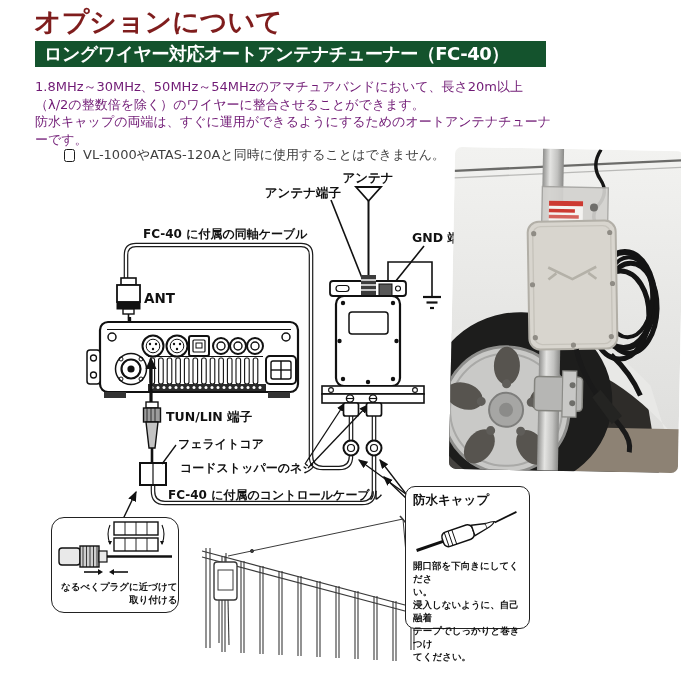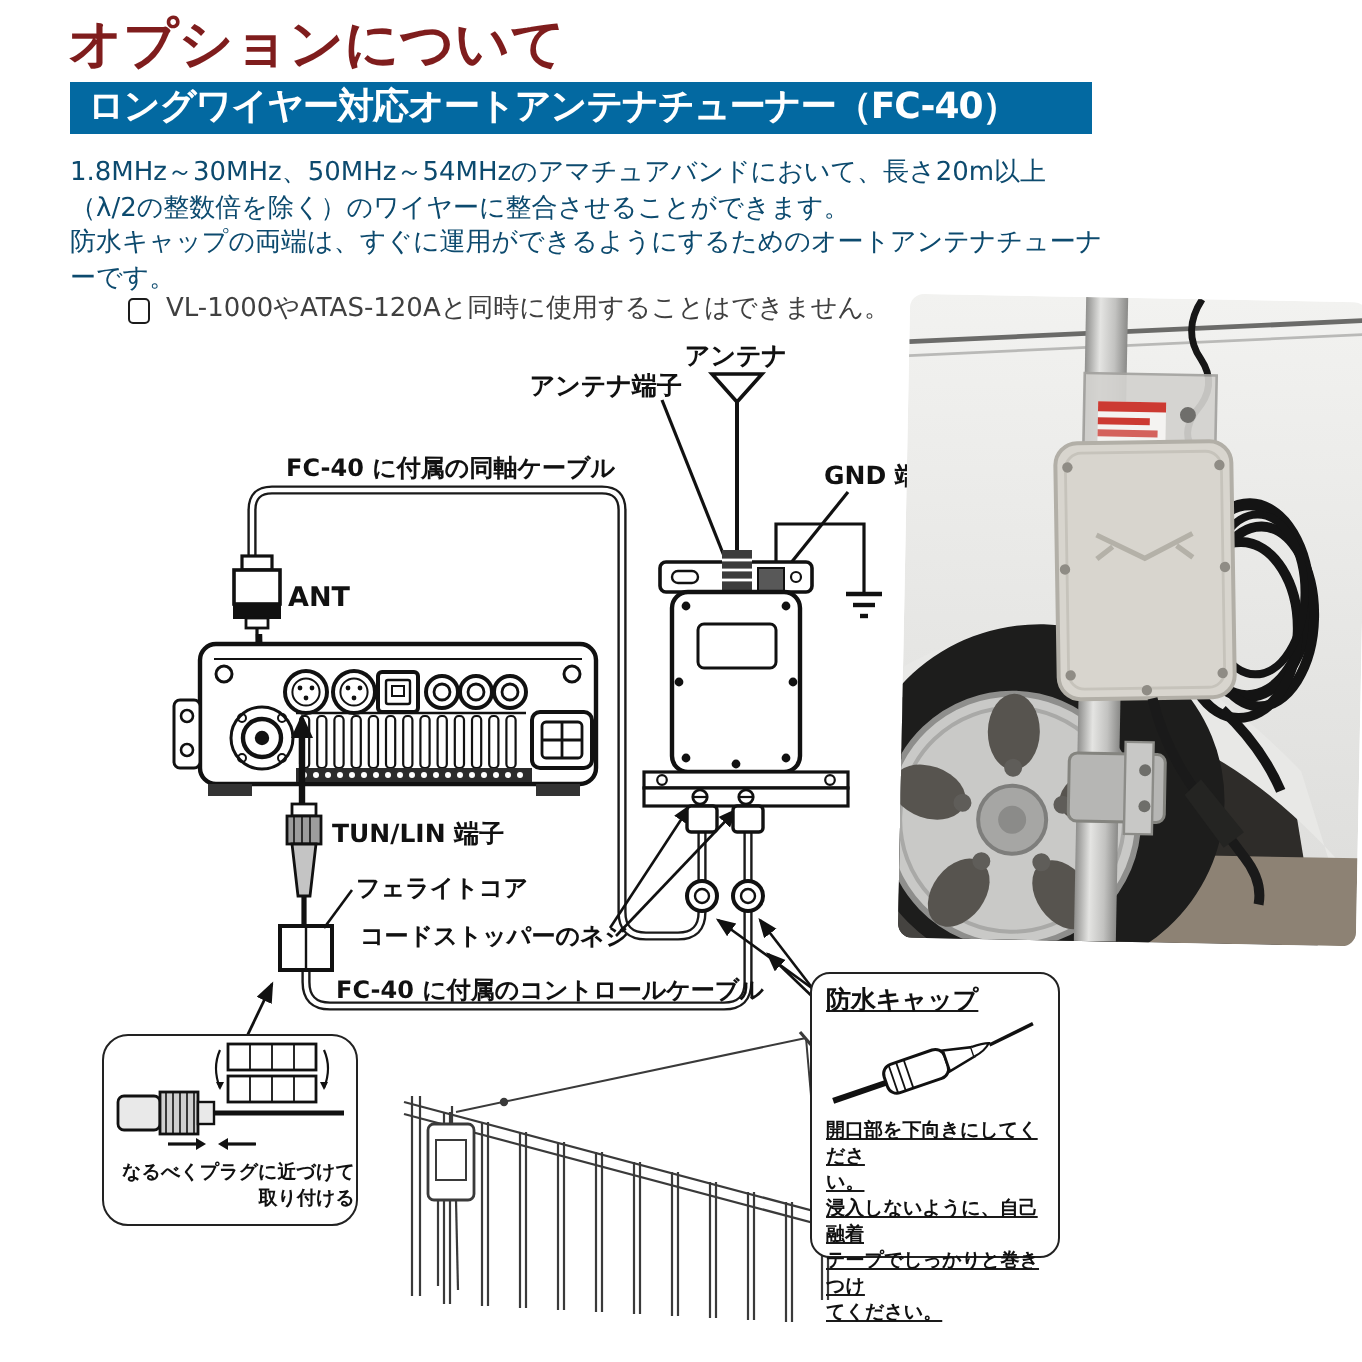--- a/index.html
+++ b/index.html
@@ -1,39 +1,39 @@
 <!DOCTYPE html>
 <html><head>
 <meta charset="utf-8">
 <style>
   html,body{margin:0;padding:0;background:#ffffff;}
   .page{position:relative;width:681px;height:681px;background:#ffffff;overflow:hidden;
         font-family:"DejaVu Sans","Liberation Sans",sans-serif;color:#1a1a1a;}
   .abs{position:absolute;}
   h1.title{position:absolute;left:34px;top:4px;margin:0;font-size:27px;font-weight:bold;
            letter-spacing:0px;color:#7f1d1d;}
-  .bar{position:absolute;left:35px;top:41px;width:511px;height:26px;background:#0369a1;
+  .bar{position:absolute;left:35px;top:41px;width:511px;height:26px;background:#14532d;
        color:#fff;font-size:18px;font-weight:bold;line-height:26px;padding-left:9px;
        box-sizing:border-box;letter-spacing:-0.5px;}
   .bodytext{position:absolute;left:35px;width:518px;font-size:13px;line-height:17.5px;
-            color:#0c4a6e;margin:0;}
+            color:#701a75;margin:0;}
   .p1{top:78px;}
   .p2{top:113px;}
   .noteline{position:absolute;left:36px;top:147px;font-size:13px;line-height:16px;color:#404040;
             display:flex;align-items:center;padding-left:28px;}
   .sqbullet{display:inline-block;width:9px;height:11px;border:1.7px solid #1c1c1c;
             border-radius:2.5px;margin:1px 8px 0 0;flex:0 0 auto;}
   svg text{font-family:"DejaVu Sans","Liberation Sans",sans-serif;fill:#111;}
   .lbl{font-weight:bold;}
   
   .callout{position:absolute;border:1.7px solid #222;background:#fff;box-sizing:border-box;}
   .co-left{left:51px;top:517px;width:128px;height:96px;border-radius:13px;text-align:right;}
   .co-left .txt{position:absolute;left:9px;top:62px;font-size:9.5px;font-weight:bold;
                 line-height:13px;white-space:nowrap;color:#111;}
-  .co-right{left:405px;top:486px;width:125px;height:143px;border-radius:10px;padding:5px 7px;text-decoration:underline;}
+  .co-right{left:405px;top:486px;width:125px;height:143px;border-radius:10px;padding:5px 7px;}
   .co-right .cotitle{font-size:12.5px;font-weight:bold;color:#111;}
   .co-right .colines{font-size:9.5px;font-weight:bold;line-height:13px;color:#111;margin-top:2px;}
   
   .photo{position:absolute;left:452px;top:149px;width:229px;height:322px;
          transform:rotate(1.1deg);border-radius:7px;overflow:hidden;}
 </style>
 </head>
 <body>
 
 <div class="page">

